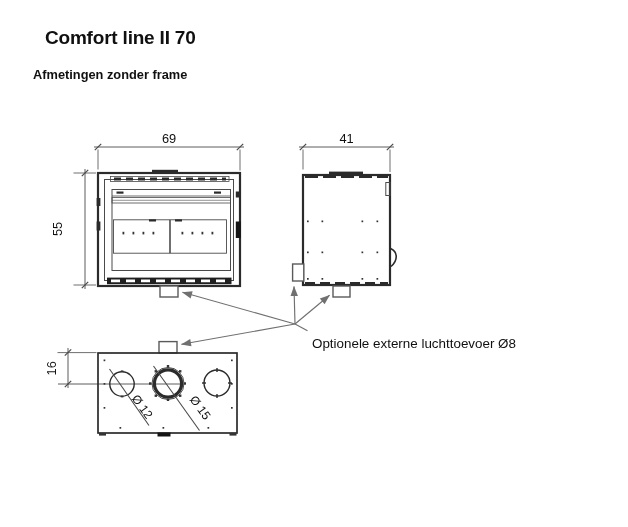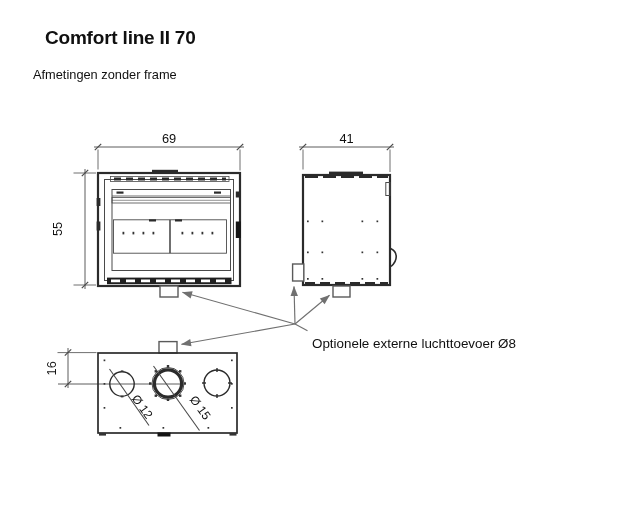--- a/index.html
+++ b/index.html
@@ -10,20 +10,21 @@
     font-family:"Liberation Sans",sans-serif;
     color:var(--color-text,#101010);
   }
   .page-title{
     position:absolute;left:33px;top:27px;
     font-size:19px;font-weight:bold;letter-spacing:-0.2px;margin-left:12px;
   }
   .page-subtitle{
     position:absolute;left:33px;top:67px;
     font-size:12.8px;
+    font-weight:bold;
   }
   svg{position:absolute;left:0;top:0;}
   svg text{
     font-family:"Liberation Sans",sans-serif;
     fill:var(--color-text,#101010);
   }
   .ln{stroke:var(--color-line,#2b2b2b);fill:none;}
   .thin{stroke:var(--color-thin,#4a4a4a);fill:none;}
   .leader{stroke:var(--color-leader,#707070);fill:none;}
   .fill-line{fill:var(--color-line,#2b2b2b);stroke:none;}

